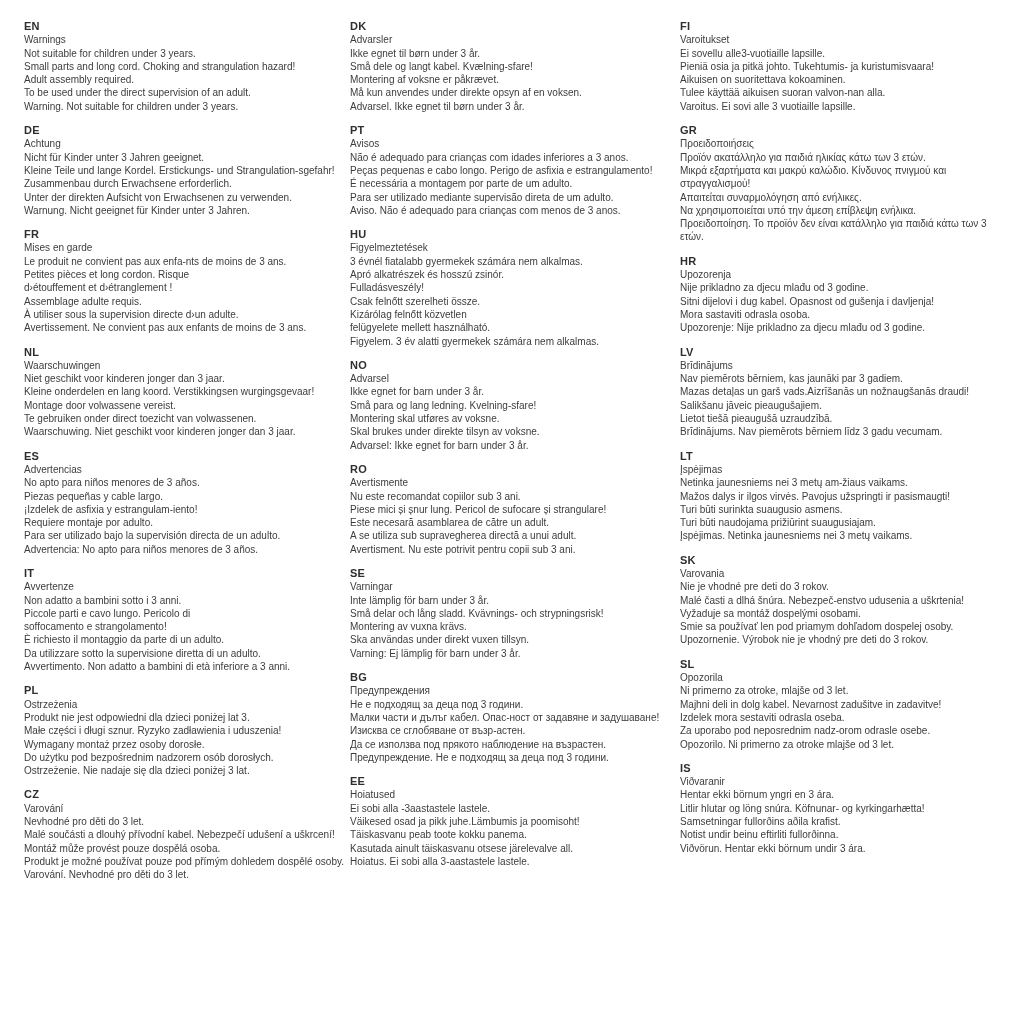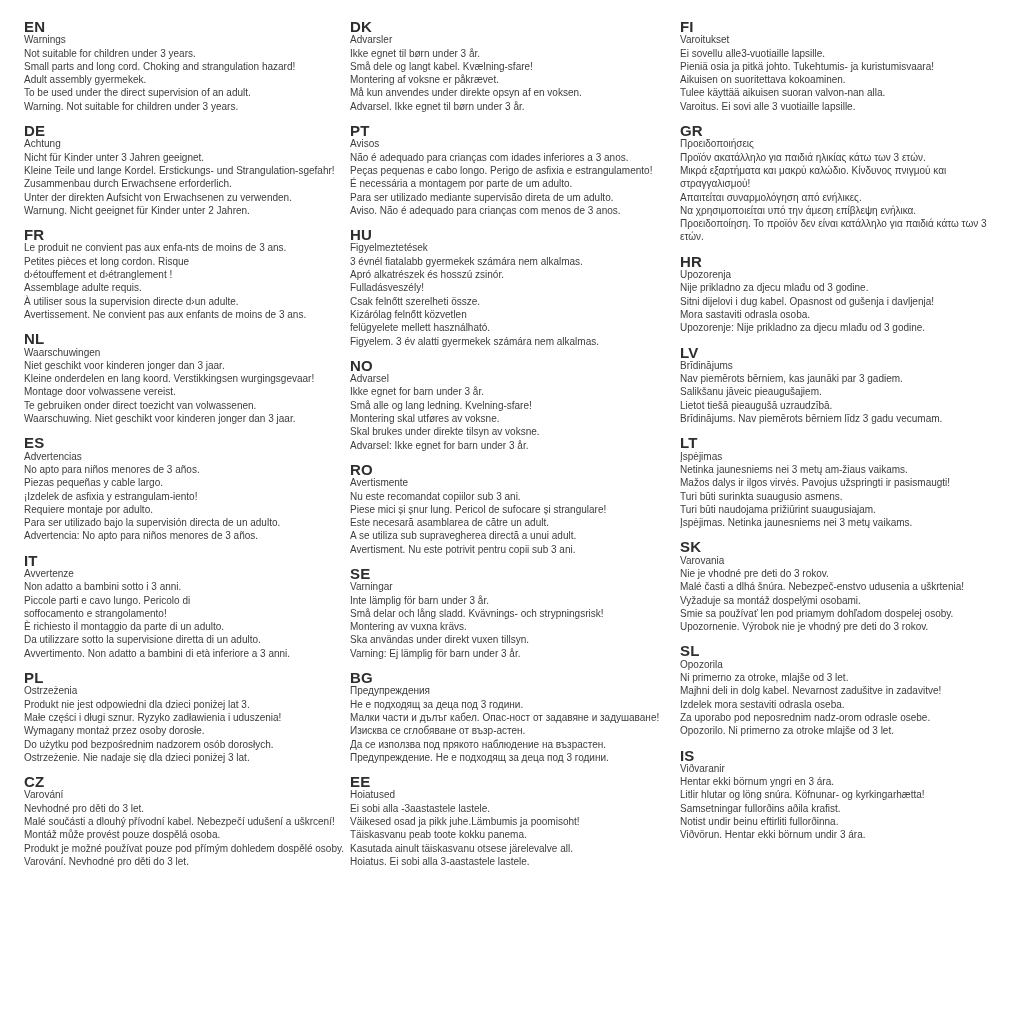--- a/index.html
+++ b/index.html
@@ -23,21 +23,21 @@
     width: 334px;
   }
   .col-1 { left: 24px; }
   .col-2 { left: 350px; }
   .col-3 { left: 680px; }
   .lang-section {
     display: block;
     margin: 0 0 11px 0;
   }
   .lang-code {
-    font-size: 15px;
+    font-size: 11px;
     line-height: 13.3px;
     font-weight: bold;
     color: #2e2e2e;
     letter-spacing: 0.2px;
   }
   .warning-line {
     font-size: 10px;
     line-height: 13.3px;
     color: #3c3c3c;
     white-space: nowrap;
@@ -46,35 +46,36 @@
 </head>
 <body>
 
 <div class="page">
   <div class="col col-1">
       <section class="lang-section">
         <div class="lang-code">EN</div>
         <div class="warning-line">Warnings</div>
         <div class="warning-line">Not suitable for children under 3 years.</div>
         <div class="warning-line">Small parts and long cord. Choking and strangulation hazard!</div>
-        <div class="warning-line">Adult assembly gyermekek.</div>
+        <div class="warning-line">Adult assembly required.</div>
         <div class="warning-line">To be used under the direct supervision of an adult.</div>
         <div class="warning-line">Warning. Not suitable for children under 3 years.</div>
       </section>
       <section class="lang-section">
         <div class="lang-code">DE</div>
         <div class="warning-line">Achtung</div>
         <div class="warning-line">Nicht für Kinder unter 3 Jahren geeignet.</div>
         <div class="warning-line">Kleine Teile und lange Kordel. Erstickungs- und Strangulation-sgefahr!</div>
         <div class="warning-line">Zusammenbau durch Erwachsene erforderlich.</div>
         <div class="warning-line">Unter der direkten Aufsicht von Erwachsenen zu verwenden.</div>
-        <div class="warning-line">Warnung. Nicht geeignet für Kinder unter 2 Jahren.</div>
+        <div class="warning-line">Warnung. Nicht geeignet für Kinder unter 3 Jahren.</div>
       </section>
       <section class="lang-section">
         <div class="lang-code">FR</div>
+        <div class="warning-line">Mises en garde</div>
         <div class="warning-line">Le produit ne convient pas aux enfa-nts de moins de 3 ans.</div>
         <div class="warning-line">Petites pièces et long cordon. Risque</div>
         <div class="warning-line">d›étouffement et d›étranglement !</div>
         <div class="warning-line">Assemblage adulte requis.</div>
         <div class="warning-line">À utiliser sous la supervision directe d›un adulte.</div>
         <div class="warning-line">Avertissement. Ne convient pas aux enfants de moins de 3 ans.</div>
       </section>
       <section class="lang-section">
         <div class="lang-code">NL</div>
         <div class="warning-line">Waarschuwingen</div>
@@ -150,21 +151,21 @@
         <div class="warning-line">Fulladásveszély!</div>
         <div class="warning-line">Csak felnőtt szerelheti össze.</div>
         <div class="warning-line">Kizárólag felnőtt közvetlen</div>
         <div class="warning-line">felügyelete mellett használható.</div>
         <div class="warning-line">Figyelem. 3 év alatti gyermekek számára nem alkalmas.</div>
       </section>
       <section class="lang-section">
         <div class="lang-code">NO</div>
         <div class="warning-line">Advarsel</div>
         <div class="warning-line">Ikke egnet for barn under 3 år.</div>
-        <div class="warning-line">Små alle og lang ledning. Kvelning-sfare!</div>
+        <div class="warning-line">Små para og lang ledning. Kvelning-sfare!</div>
         <div class="warning-line">Montering skal utføres av voksne.</div>
         <div class="warning-line">Skal brukes under direkte tilsyn av voksne.</div>
         <div class="warning-line">Advarsel: Ikke egnet for barn under 3 år.</div>
       </section>
       <section class="lang-section">
         <div class="lang-code">RO</div>
         <div class="warning-line">Avertismente</div>
         <div class="warning-line">Nu este recomandat copiilor sub 3 ani.</div>
         <div class="warning-line">Piese mici și șnur lung. Pericol de sufocare și strangulare!</div>
         <div class="warning-line">Este necesară asamblarea de către un adult.</div>
@@ -225,20 +226,21 @@
         <div class="warning-line">Upozorenja</div>
         <div class="warning-line">Nije prikladno za djecu mlađu od 3 godine.</div>
         <div class="warning-line">Sitni dijelovi i dug kabel. Opasnost od gušenja i davljenja!</div>
         <div class="warning-line">Mora sastaviti odrasla osoba.</div>
         <div class="warning-line">Upozorenje: Nije prikladno za djecu mlađu od 3 godine.</div>
       </section>
       <section class="lang-section">
         <div class="lang-code">LV</div>
         <div class="warning-line">Brīdinājums</div>
         <div class="warning-line">Nav piemērots bērniem, kas jaunāki par 3 gadiem.</div>
+        <div class="warning-line">Mazas detaļas un garš vads.Aizrīšanās un nožnaugšanās draudi!</div>
         <div class="warning-line">Salikšanu jāveic pieaugušajiem.</div>
         <div class="warning-line">Lietot tiešā pieaugušā uzraudzībā.</div>
         <div class="warning-line">Brīdinājums. Nav piemērots bērniem līdz 3 gadu vecumam.</div>
       </section>
       <section class="lang-section">
         <div class="lang-code">LT</div>
         <div class="warning-line">Įspėjimas</div>
         <div class="warning-line">Netinka jaunesniems nei 3 metų am-žiaus vaikams.</div>
         <div class="warning-line">Mažos dalys ir ilgos virvės. Pavojus užspringti ir pasismaugti!</div>
         <div class="warning-line">Turi būti surinkta suaugusio asmens.</div>

